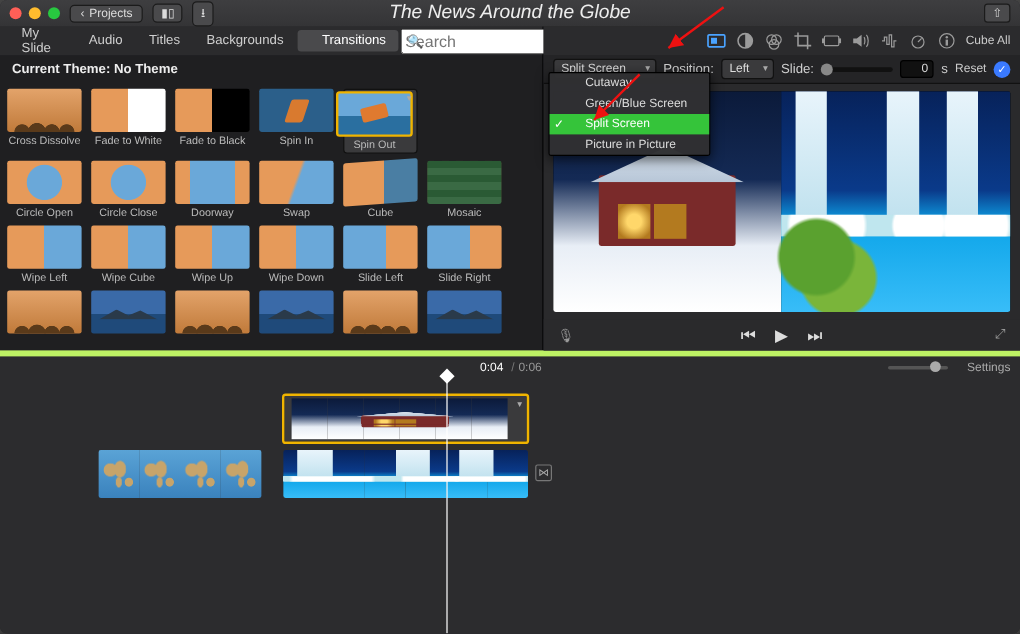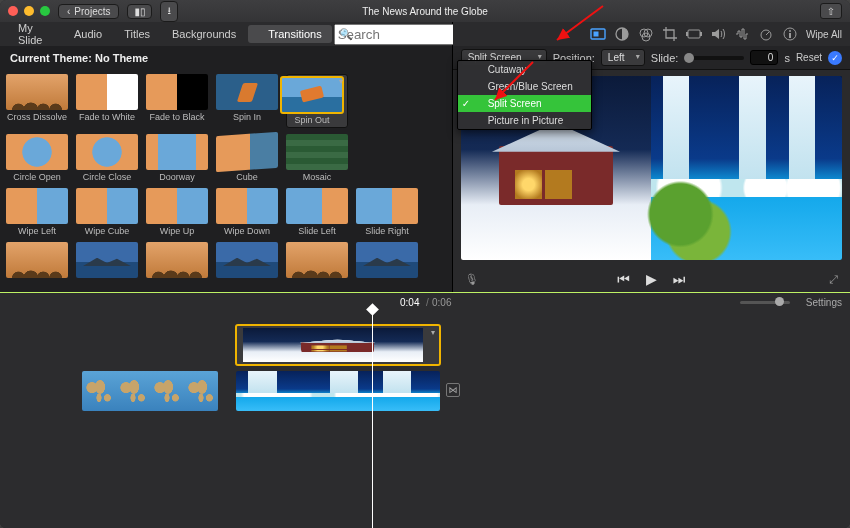--- a/index.html
+++ b/index.html
@@ -7,21 +7,21 @@
     --text:#cfcfcf; --text-dim:#8a8a8a; --accent:#3478f6; --go:#43c843; --yellow:#f0b400;
   }
   * { box-sizing:border-box; font-family: -apple-system, "Helvetica Neue", Arial, sans-serif; }
   body { margin:0; background:#4a4a4a; width:850px; height:528px; overflow:hidden; color:var(--text); font-size:11px; }
   .window { width:850px; height:528px; background:#2a2a2c; display:flex; flex-direction:column; border-radius:6px; overflow:hidden; box-shadow:0 6px 24px rgba(0,0,0,.5);}
   .titlebar { height:22px; background:linear-gradient(#3e3e40,#343436); display:flex; align-items:center; padding:0 8px; position:relative;}
   .dots { display:flex; gap:6px; }
   .dot { width:10px; height:10px; border-radius:50%; }
   .dot.r{background:#ff5f57;} .dot.y{background:#febc2e;} .dot.g{background:#28c840;}
   .tb-btn { background:#4a4a4c; border:1px solid #1b1b1b; border-radius:4px; padding:1px 8px; font-size:10px; color:#ddd; margin-left:8px; display:inline-flex; align-items:center; gap:4px;}
-  .title { position:absolute; left:0; right:0; text-align:center; font-size:10px; color:#eee; pointer-events:none;}
+  .title { position:absolute; left:0; right:0; text-align:center; font-size:16px; color:#eee; pointer-events:none;font-style:italic;}
   .share { margin-left:auto; width:22px; height:16px; background:#4a4a4c; border:1px solid #1b1b1b; border-radius:3px; display:flex; align-items:center; justify-content:center;}
   .top { display:flex; height:270px; }
   .left { width:478px; background:#1f1f21; display:flex; flex-direction:column; border-right:1px solid #000;}
   .tabs { height:24px; display:flex; align-items:center; gap:2px; padding:0 8px; background:#2b2b2d;}
   .tab { padding:3px 10px; border-radius:3px; cursor:default;}
   .tab.active { background:#4a4a4c; color:#fff;padding-left:20px;}
   .search-wrap { position:relative; flex:1;}
   .search-wrap .mag { position:absolute; left:6px; top:4px; color:#888;}
   .theme { padding:6px 10px; font-size:11px; font-weight:600; color:#eee;}
   .grid { flex:1; overflow:hidden; padding:4px 6px; }
@@ -47,21 +47,21 @@
   .split { position:absolute; inset:0; display:flex;}
   .scene { flex:1; position:relative;}
   .dd { position:absolute; top:14px; left:4px; background:rgba(48,48,50,.98); border:1px solid #000; border-radius:2px; font-size:10px; z-index:5; box-shadow:0 3px 10px rgba(0,0,0,.6);}
   .dd div{ padding:3px 18px 3px 30px; color:#ddd; white-space:nowrap; position:relative;}
   .dd div.sel-item{ background:#35c43a; color:#fff;}
   .dd div.sel-item:before{ content:"✓"; position:absolute; left:4px;}
   .playbar { height:26px; display:flex; align-items:center; justify-content:center; gap:16px; background:#2a2a2c; position:relative;}
   .playbar .mic{ position:absolute; left:12px; color:#999;}
   .playbar .full{ position:absolute; right:12px; color:#999;}
   .pbtn{ color:#ddd; font-size:14px;}
-  .bottom { flex:1; background:#2c2c2e; display:flex; flex-direction:column; border-top:1px solid #bef264;}
+  .bottom { flex:1; background:#2c2c2e; display:flex; flex-direction:column; border-top:5px solid #bef264;}
   .time-row{ height:18px; display:flex; align-items:center; padding:0 10px; color:#999; font-size:10px; position:relative;}
   .time-cur{ position:absolute; left:400px; color:#fff;}
   .time-dur{ position:absolute; left:432px;}
   .zoom { position:absolute; right:60px; width:50px; height:3px; background:#555; border-radius:2px;}
   .zoom:before{content:""; position:absolute; right:6px; top:-4px; width:9px; height:9px; border-radius:50%; background:#aaa;}
   .settings{ position:absolute; right:8px; font-size:10px; color:#aaa;}
   .tl { flex:1; position:relative; background:#2c2c2e;}
   .clip { position:absolute; height:40px; border-radius:2px; overflow:hidden; display:flex;}
   .clip.sel{ outline:2px solid var(--yellow); outline-offset:-1px;}
   .frame{ width:34px; height:100%; background-size:cover;}
@@ -175,20 +175,24 @@
             </div>
             <div class="thumb">
               <div class="th-img g-circ"></div>
               <div class="th-label">Circle Close</div>
             </div>
             <div class="thumb">
               <div class="th-img g-door"></div>
               <div class="th-label">Doorway</div>
             </div>
             <div class="thumb">
+              <div class="th-img g-swap"></div>
+              <div class="th-label">Swap</div>
+            </div>
+            <div class="thumb">
               <div class="th-img g-cube"></div>
               <div class="th-label">Cube</div>
             </div>
             <div class="thumb">
               <div class="th-img g-mosaic"></div>
               <div class="th-label">Mosaic</div>
             </div>
           </div>
           <div class="row">
             <div class="thumb">
@@ -296,21 +300,21 @@
               <path d="M8 9l3-3" stroke="#9b9b9b"></path>
             </svg>
           </div>
         <div class="ticon">
             <svg width="16" height="16">
               <circle cx="8" cy="8" r="6" fill="none" stroke="#9b9b9b"></circle>
               <circle cx="8" cy="5" r="1" fill="#9b9b9b"></circle>
               <rect x="7" y="7" width="2" height="5" fill="#9b9b9b"></rect>
             </svg>
           </div>
-        <div class="reset-all">Wipe All</div>
+        <div class="reset-all">Cube All</div>
       </div>
       <div class="controls" style="position:relative;">
         <div class="sel" style="min-width:86px;">Split Screen</div>
         <span>Position:</span>
         <div class="sel" style="min-width:44px;">Left</div>
         <span>Slide:</span>
         <div class="slider"></div>
         <div class="numbox">0</div>
         <span>s</span>
         <div class="reset">Reset</div>

